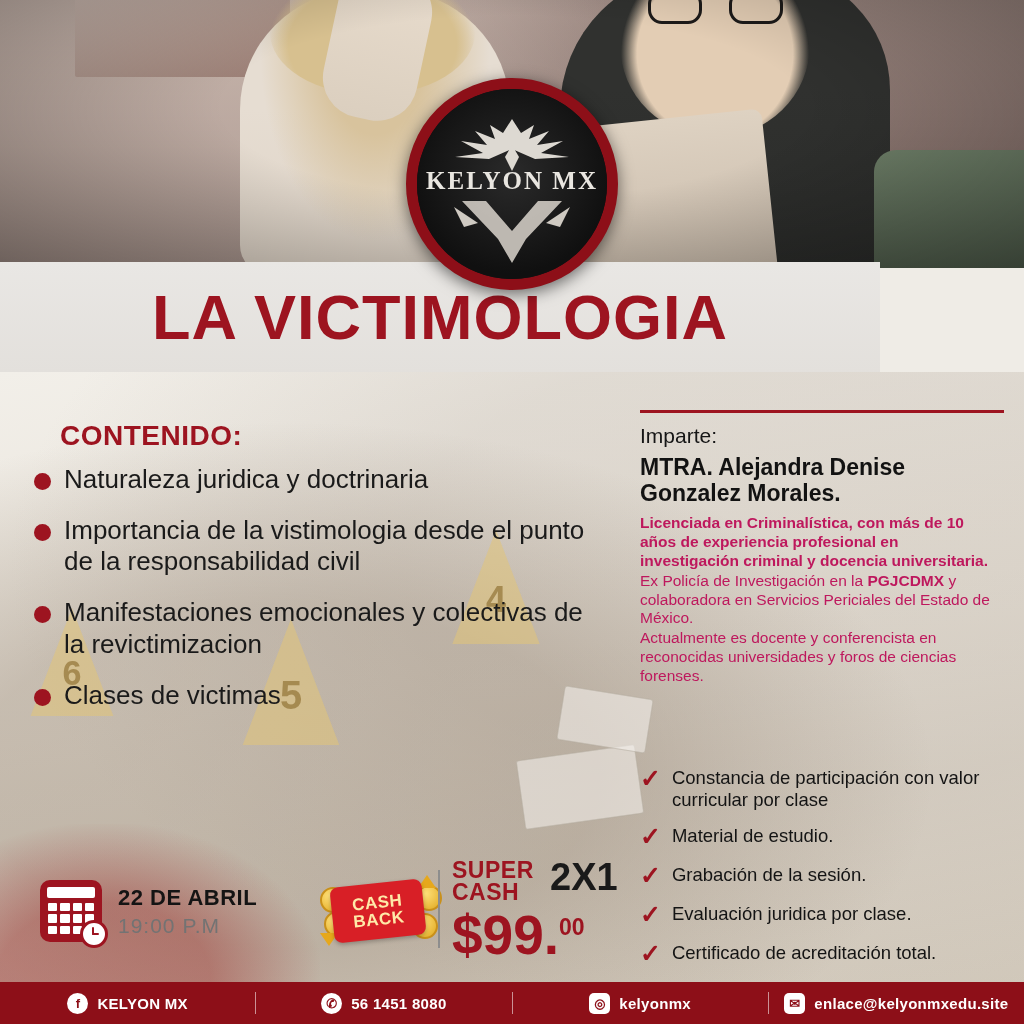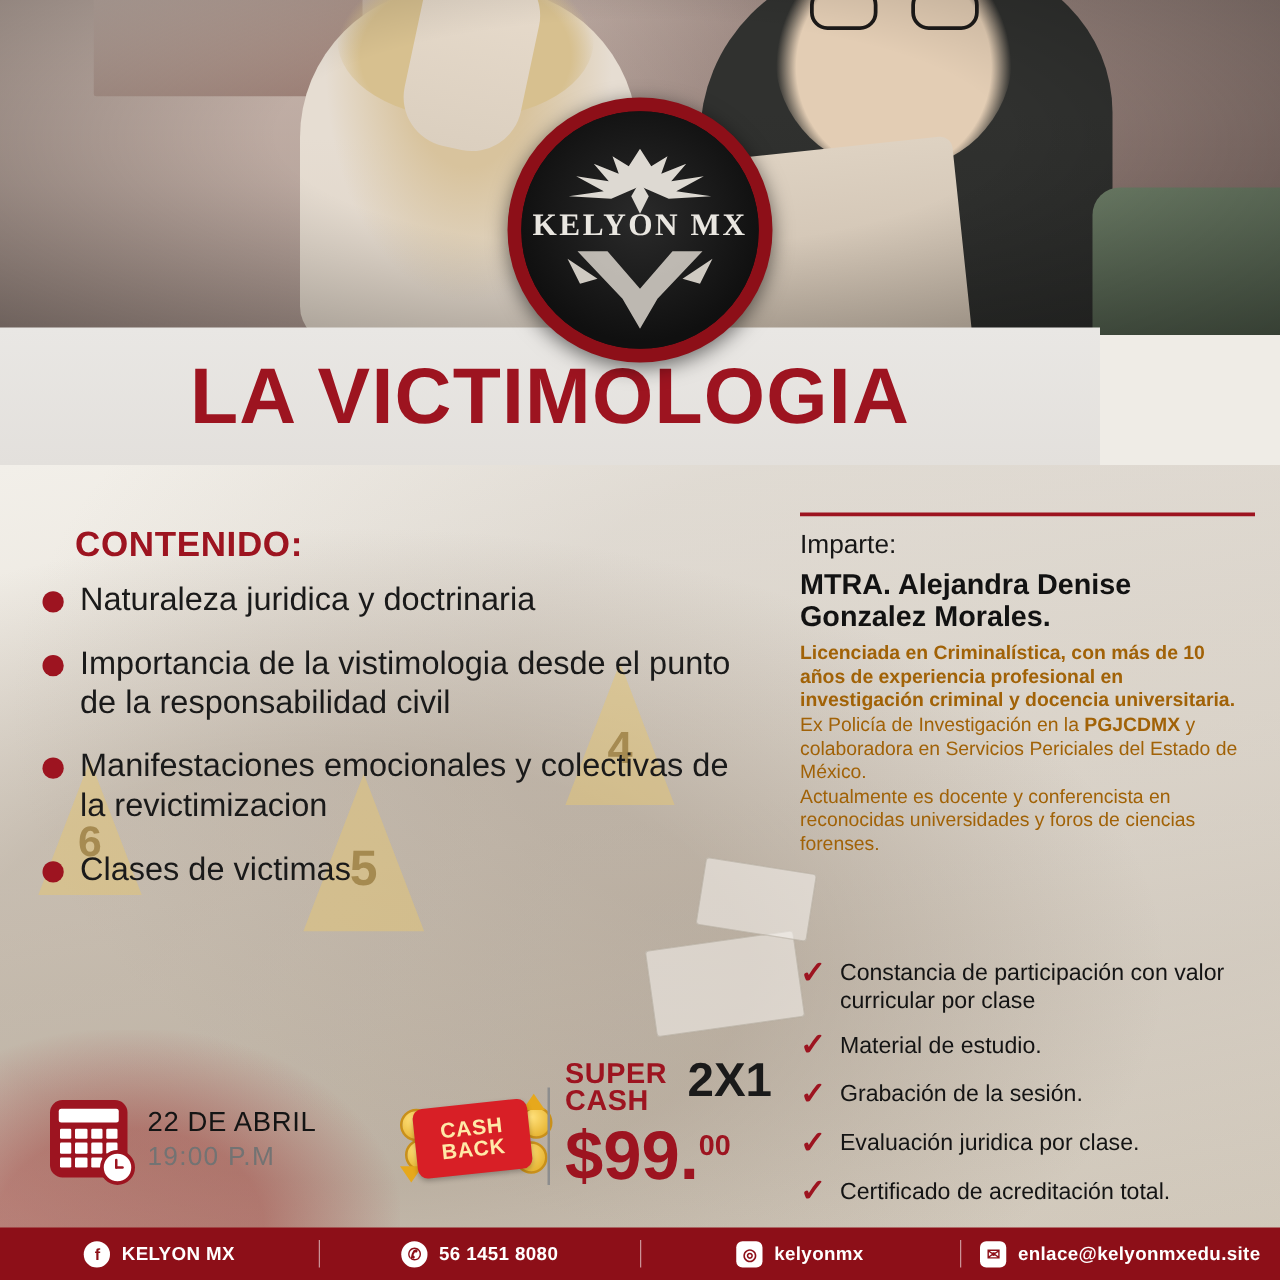--- a/index.html
+++ b/index.html
@@ -180,21 +180,21 @@
   .right-col {
     position:absolute; left:640px; top:46px; width:360px;
   }
   .right-col .divider-top {
     position:absolute; left:0; top:-8px; width:364px; height:3px; background:#9d1420;
   }
   .imparte { font-size:21px; color:#161616; margin-top:6px; }
   .instructor {
     font-size:23px; font-weight:700; color:#121212; line-height:1.15; margin-top:6px;
   }
-  .bio { font-size:15.5px; color:#a16207; line-height:1.22; margin-top:7px; }
+  .bio { font-size:15.5px; color:#be185d; line-height:1.22; margin-top:7px; }
   .bio p { margin-bottom:1px; }
   .bio b { font-weight:700;text-align:right; }
   .bio .bold-block { font-weight:700; }
 
   .checks { position:absolute; left:640px; top:395px; width:380px; }
   .check-row { display:flex; align-items:flex-start; margin-bottom:14px; }
   .check-row .tick {
     color:#9d1420; font-size:25px; line-height:1; margin-right:11px; flex:none;
     font-weight:700; transform:translateY(-1px);
   }
@@ -218,21 +218,21 @@
   .cal-icon .grid i { background:#fff; border-radius:1px; display:block; }
   .cal-icon .clock {
     position:absolute; right:-6px; bottom:-6px; width:28px; height:28px;
     border-radius:50%; background:#fff; border:3px solid #9d1420;
   }
   .cal-icon .clock::before, .cal-icon .clock::after {
     content:''; position:absolute; background:#9d1420; border-radius:1px;
   }
   .cal-icon .clock::before { width:2px; height:8px; left:9px; top:4px; }
   .cal-icon .clock::after { width:7px; height:2px; left:9px; top:10px; }
-  .date-text .d1 { font-size:22px; font-weight:400; color:#141414; letter-spacing:.5px; }
+  .date-text .d1 { font-size:22px; font-weight:700; color:#141414; letter-spacing:.5px; }
   .date-text .d2 { font-size:21px; font-weight:400; color:#737373; letter-spacing:1px; margin-top:3px; }
 
   
   .cashback { position:absolute; left:318px; top:505px; width:120px; height:68px; }
   .cb-badge {
     position:absolute; left:14px; top:6px; width:92px; height:56px;
     background:#d81f26; border-radius:8px; transform:rotate(-6deg);
     display:flex; flex-direction:column; align-items:center; justify-content:center;
     box-shadow:0 2px 4px rgba(0,0,0,.25);
   }
@@ -250,21 +250,21 @@
     position:absolute; width:0; height:0; border-left:9px solid transparent;
     border-right:9px solid transparent;
   }
   .arrow-up { border-bottom:13px solid #e6a81c; left:100px; top:-2px; }
   .arrow-dn { border-top:13px solid #e6a81c; left:2px; top:56px; }
   .cb-sep {
     position:absolute; left:438px; top:498px; width:2px; height:78px; background:#8d8d8d;
   }
 
   
-  .promo { position:absolute; left:452px; top:476px; width:220px; }
+  .promo { position:absolute; left:452px; top:488px; width:220px; }
   .promo .super {
     color:#9d1420; font-weight:700; font-size:23px; line-height:.95;
     letter-spacing:.5px; display:block;
   }
   .promo .promo-w {
     color:#9d1420; font-weight:700; font-size:23px; line-height:.95; letter-spacing:.5px;
   }
   .promo .twoxone {
     position:absolute; left:98px; top:-4px; color:#1a1a1a; font-weight:700; font-size:38px;
   }

